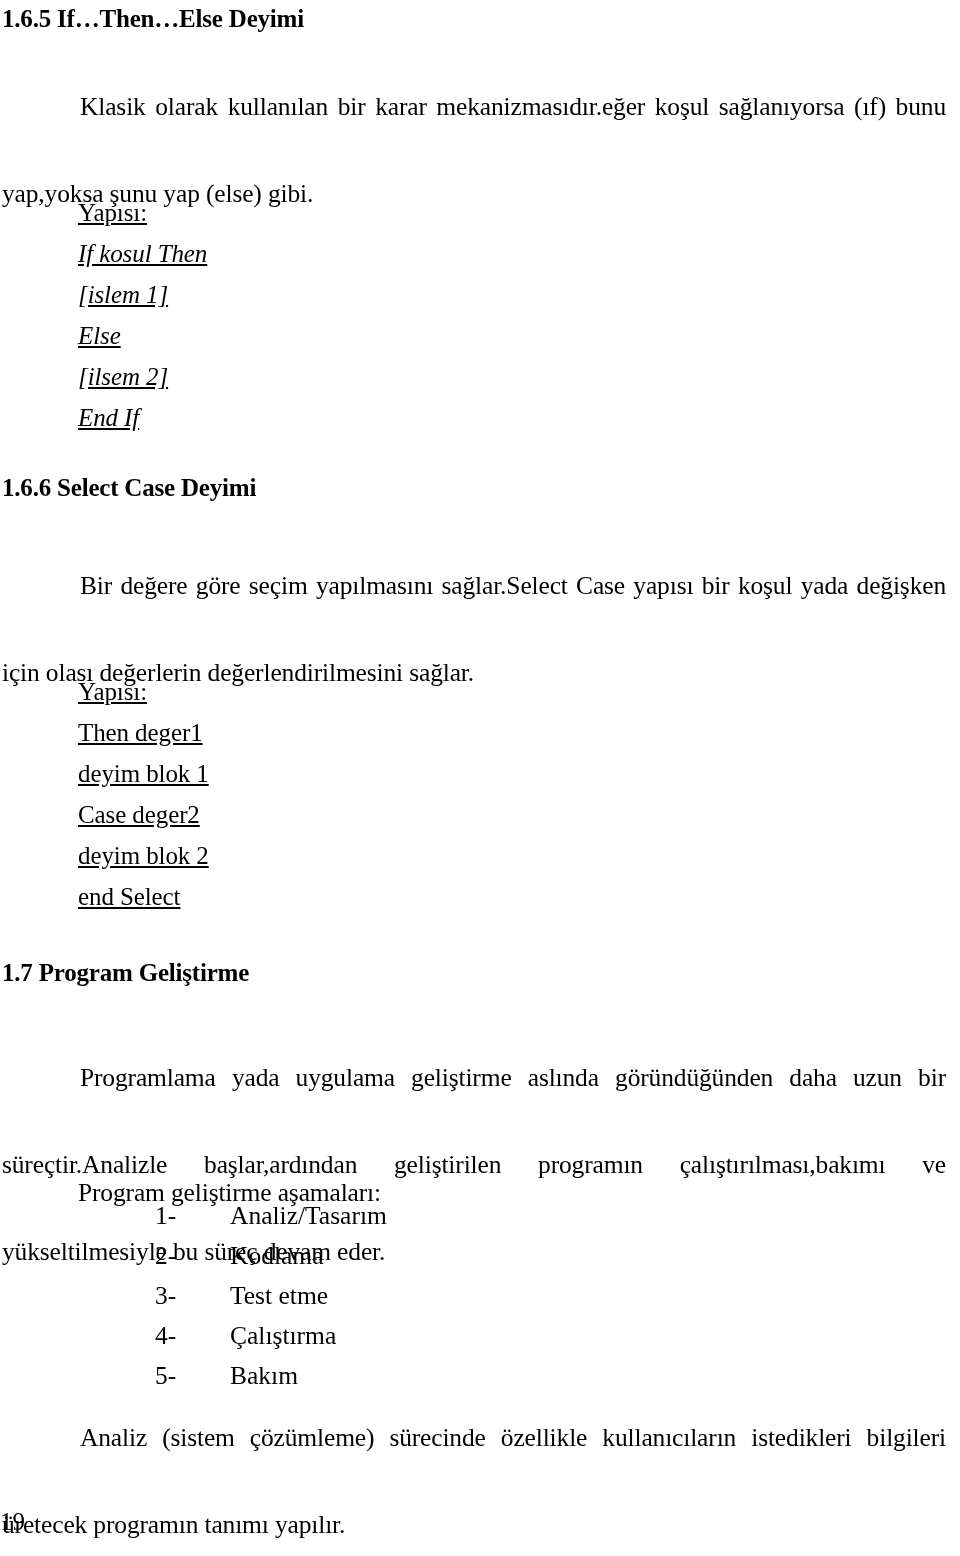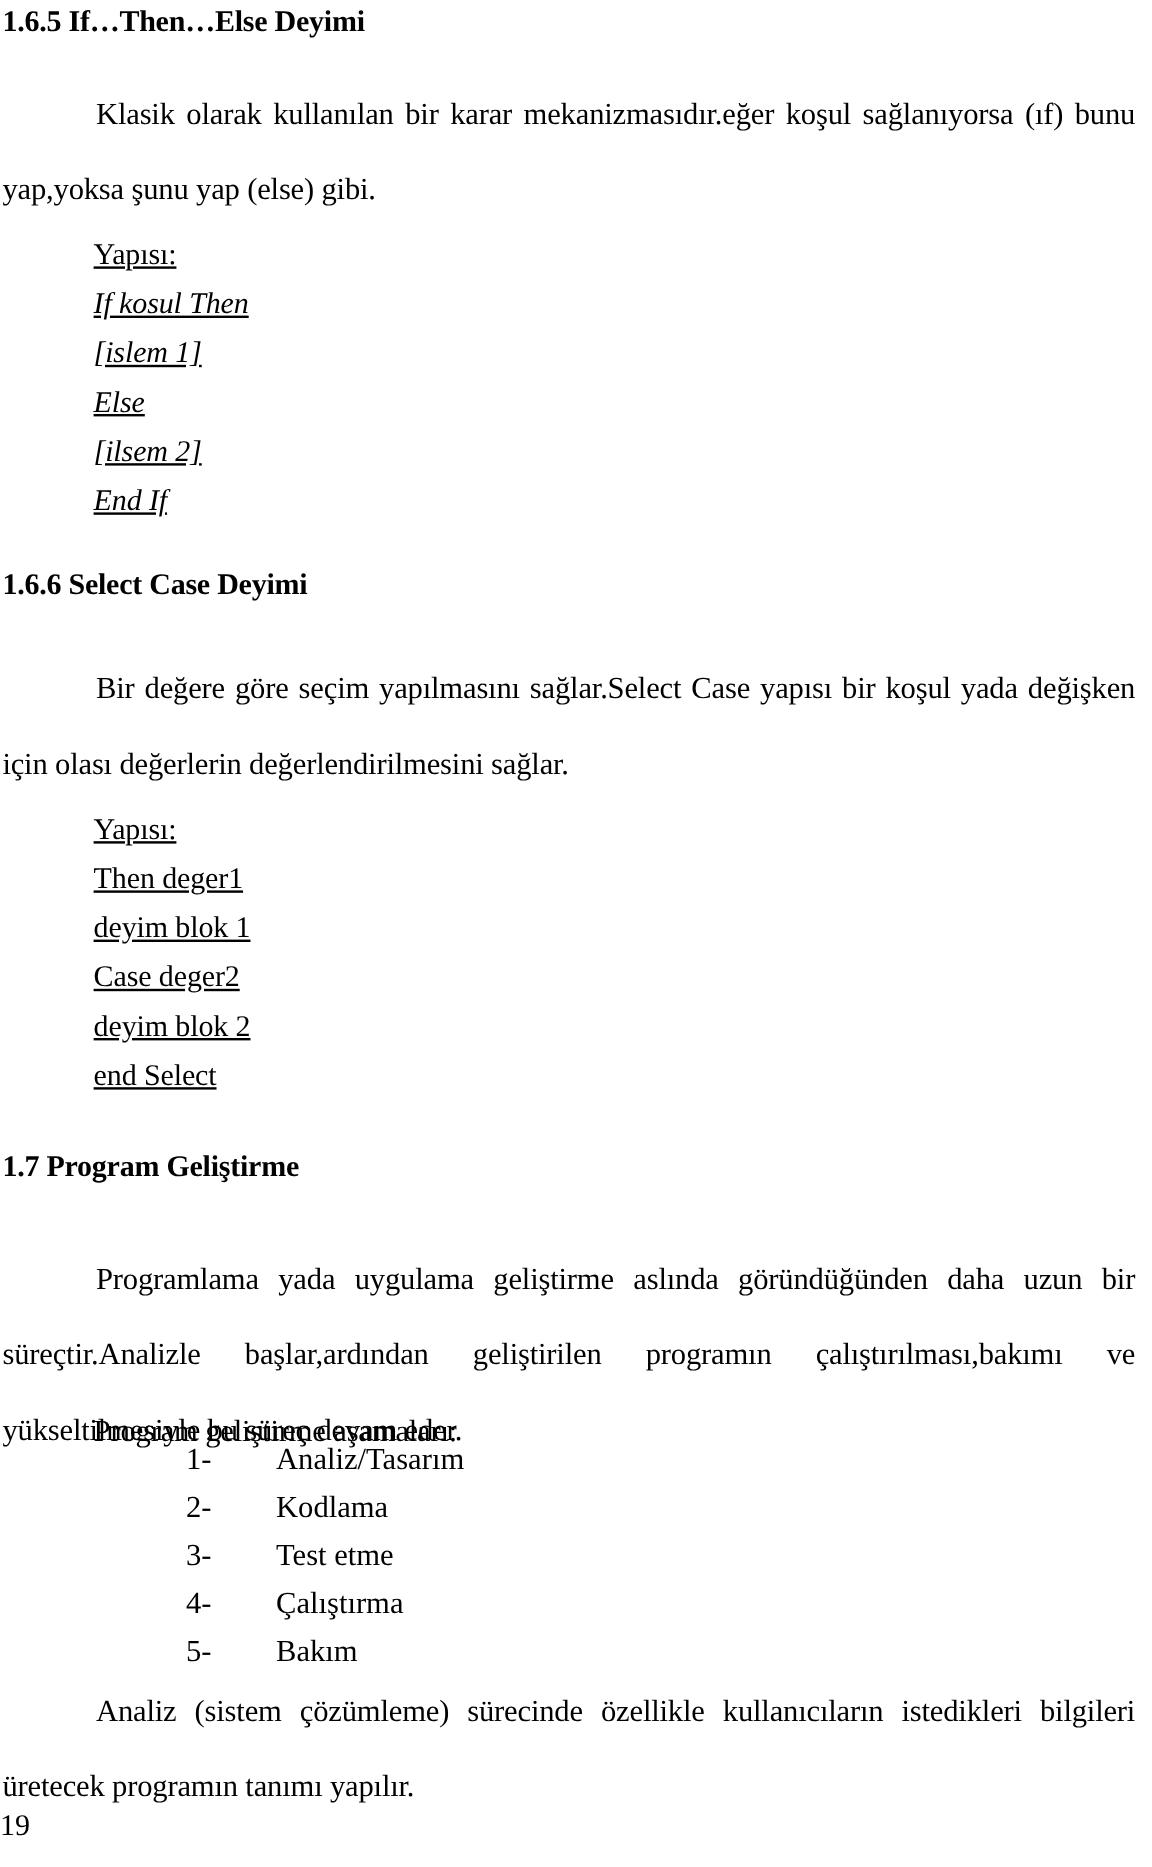--- a/index.html
+++ b/index.html
@@ -33,21 +33,21 @@
     letter-spacing: -0.2px;
     white-space: nowrap;
   }
 
   
   .para {
     position: absolute;
     left: 2px;
     width: 944px;
     font-size: 25.5px;
-    line-height: 63px;
+    line-height: 87px;
     text-align: justify;
     text-justify: inter-word;
     text-indent: 78px;
     letter-spacing: -0.15px;
   }
   .para.noindent { text-indent: 0; }
   .para.nojustify { text-align: left; }
 
   
   .codeblock {

